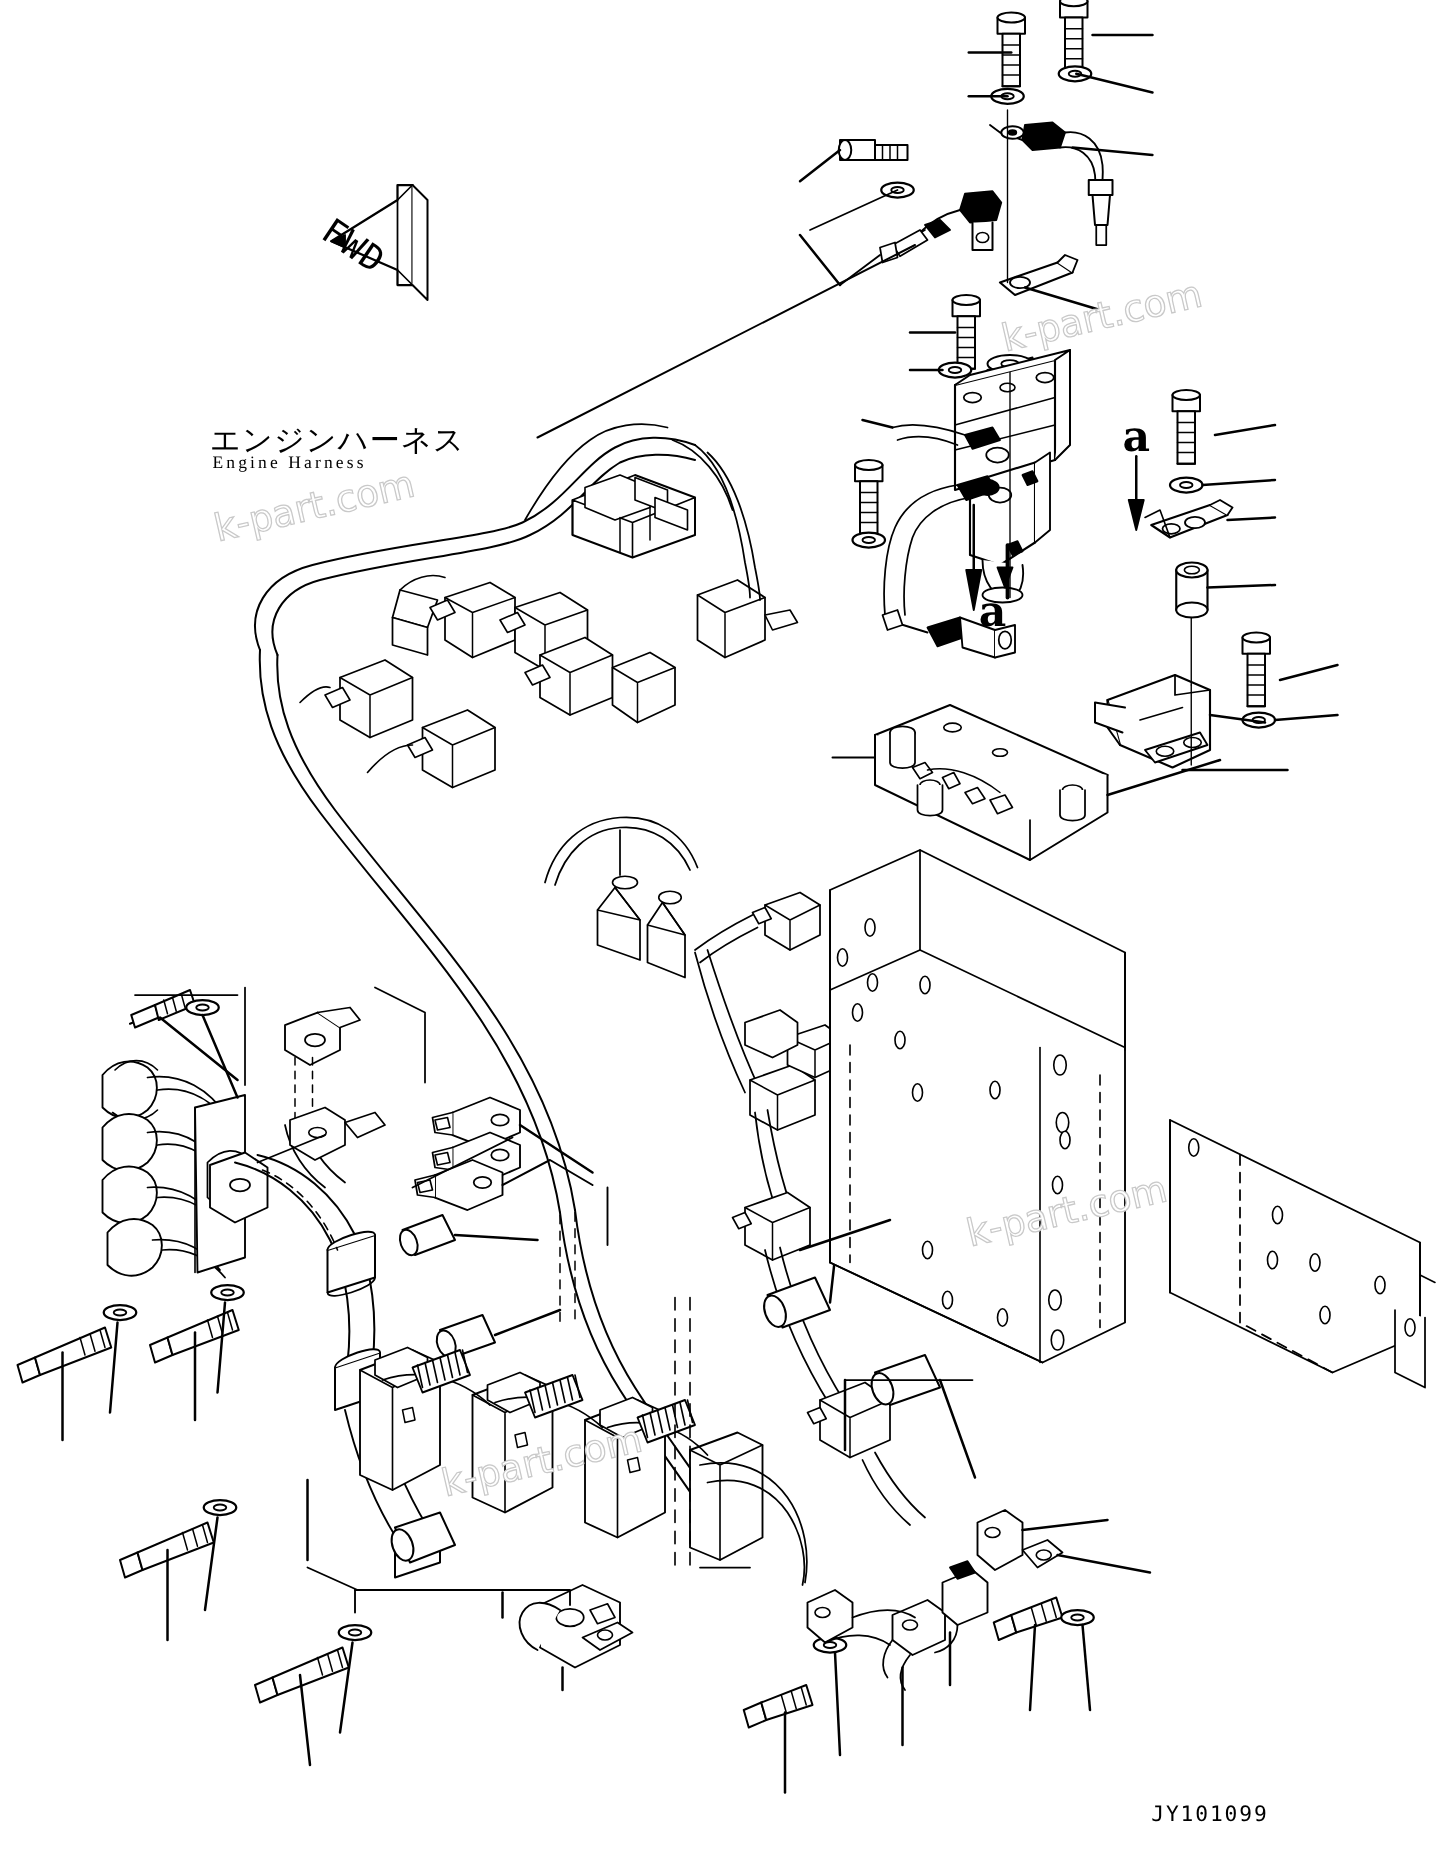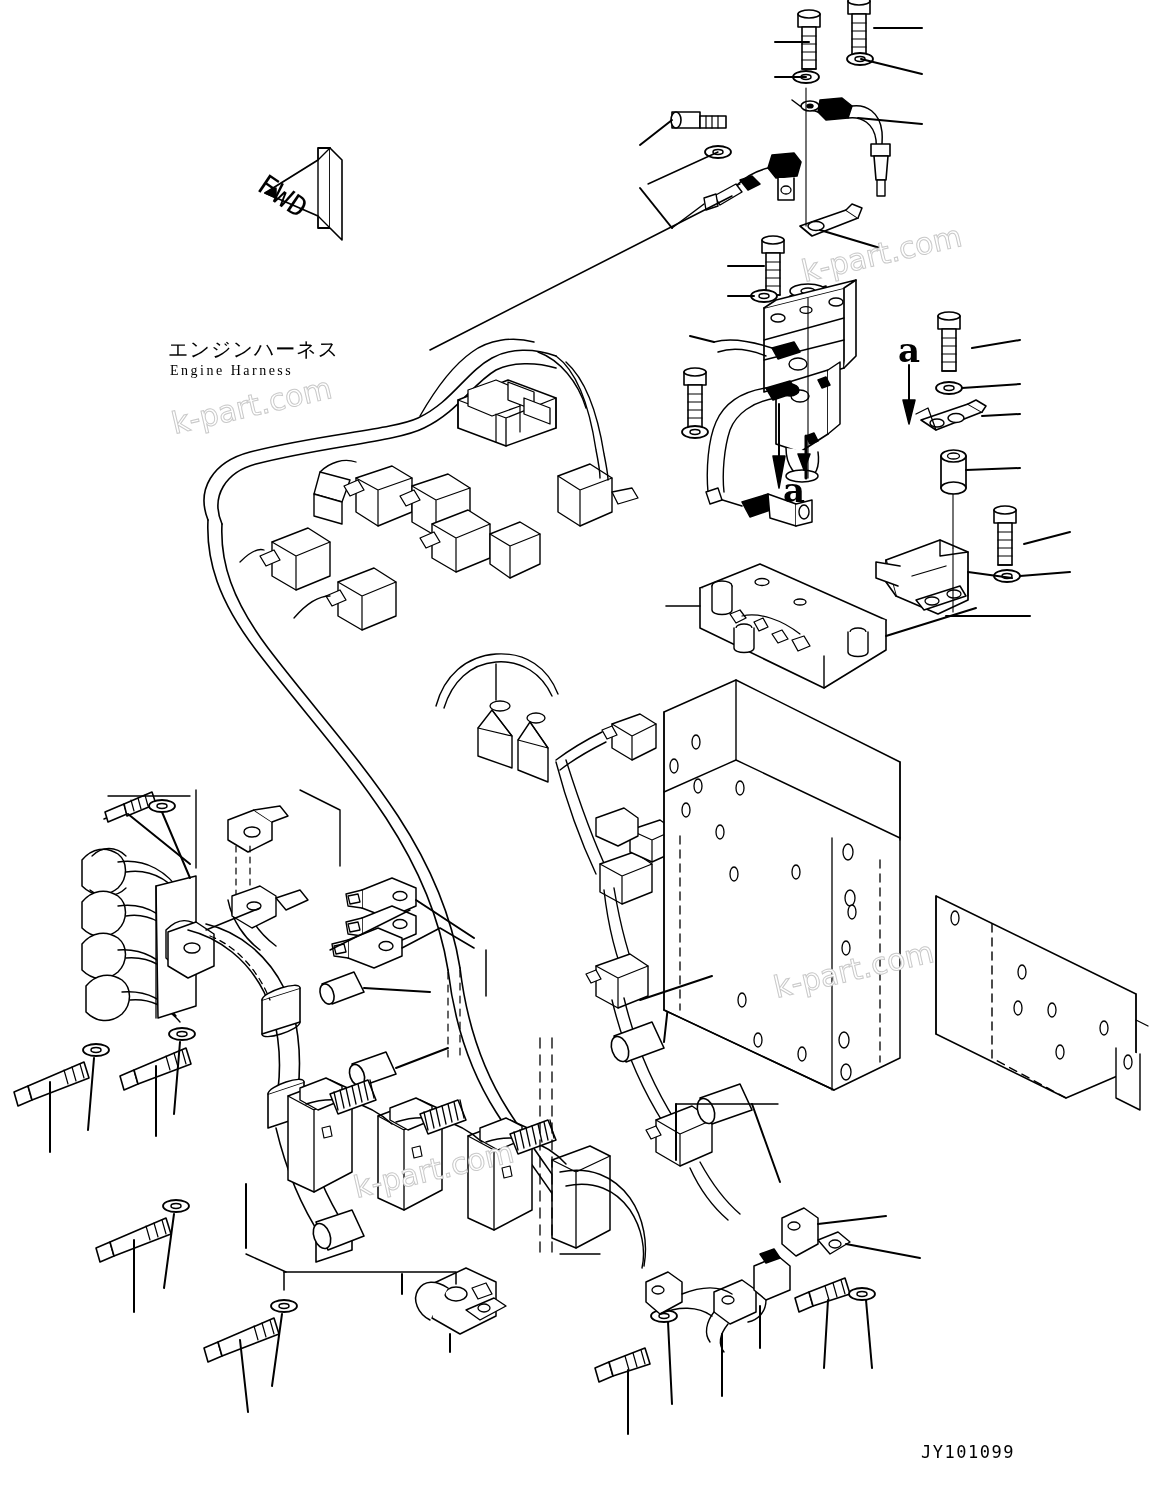--- a/index.html
+++ b/index.html
@@ -1,21 +1,21 @@
 <!DOCTYPE html>
 <html><head>
 <meta charset="utf-8">
 <style>
   html,body{margin:0;padding:0;background:#fff;}
   body{width:1159px;height:1492px;position:relative;overflow:hidden;
        font-family:"DejaVu Sans Mono","Liberation Mono",monospace;}
   #root{position:absolute;left:0;top:0;width:1159px;height:1492px;background:#fff;}
   svg.layer{position:absolute;left:0;top:0;width:1159px;height:1492px;}
   .txt{position:absolute;white-space:pre;color:#000;}
-  #fwd-label-jp{left:168px;top:336px;font-size:20px;letter-spacing:1px;
+  #fwd-label-jp{left:168px;top:336px;font-size:24px;letter-spacing:1px;
     font-family:"DejaVu Sans","Liberation Sans",sans-serif;}
   #fwd-label-en{left:170px;top:363px;font-size:14px;letter-spacing:2.5px;font-family:Liberation Serif, serif;}
   #callout-a-1{left:898px;top:330px;font-size:34px;font-weight:700;
     font-family:"DejaVu Serif","Liberation Serif",serif;}
   #callout-a-2{left:783px;top:470px;font-size:34px;font-weight:700;
     font-family:"DejaVu Serif","Liberation Serif",serif;}
   #fig-id{left:921px;top:1442px;font-size:17px;letter-spacing:1.5px;}
   .wm{position:absolute;color:#fff;-webkit-text-stroke:1px #c9c9c9;
       font-family:"DejaVu Sans","Liberation Sans",sans-serif;
       font-size:30px;white-space:pre;pointer-events:none;}

